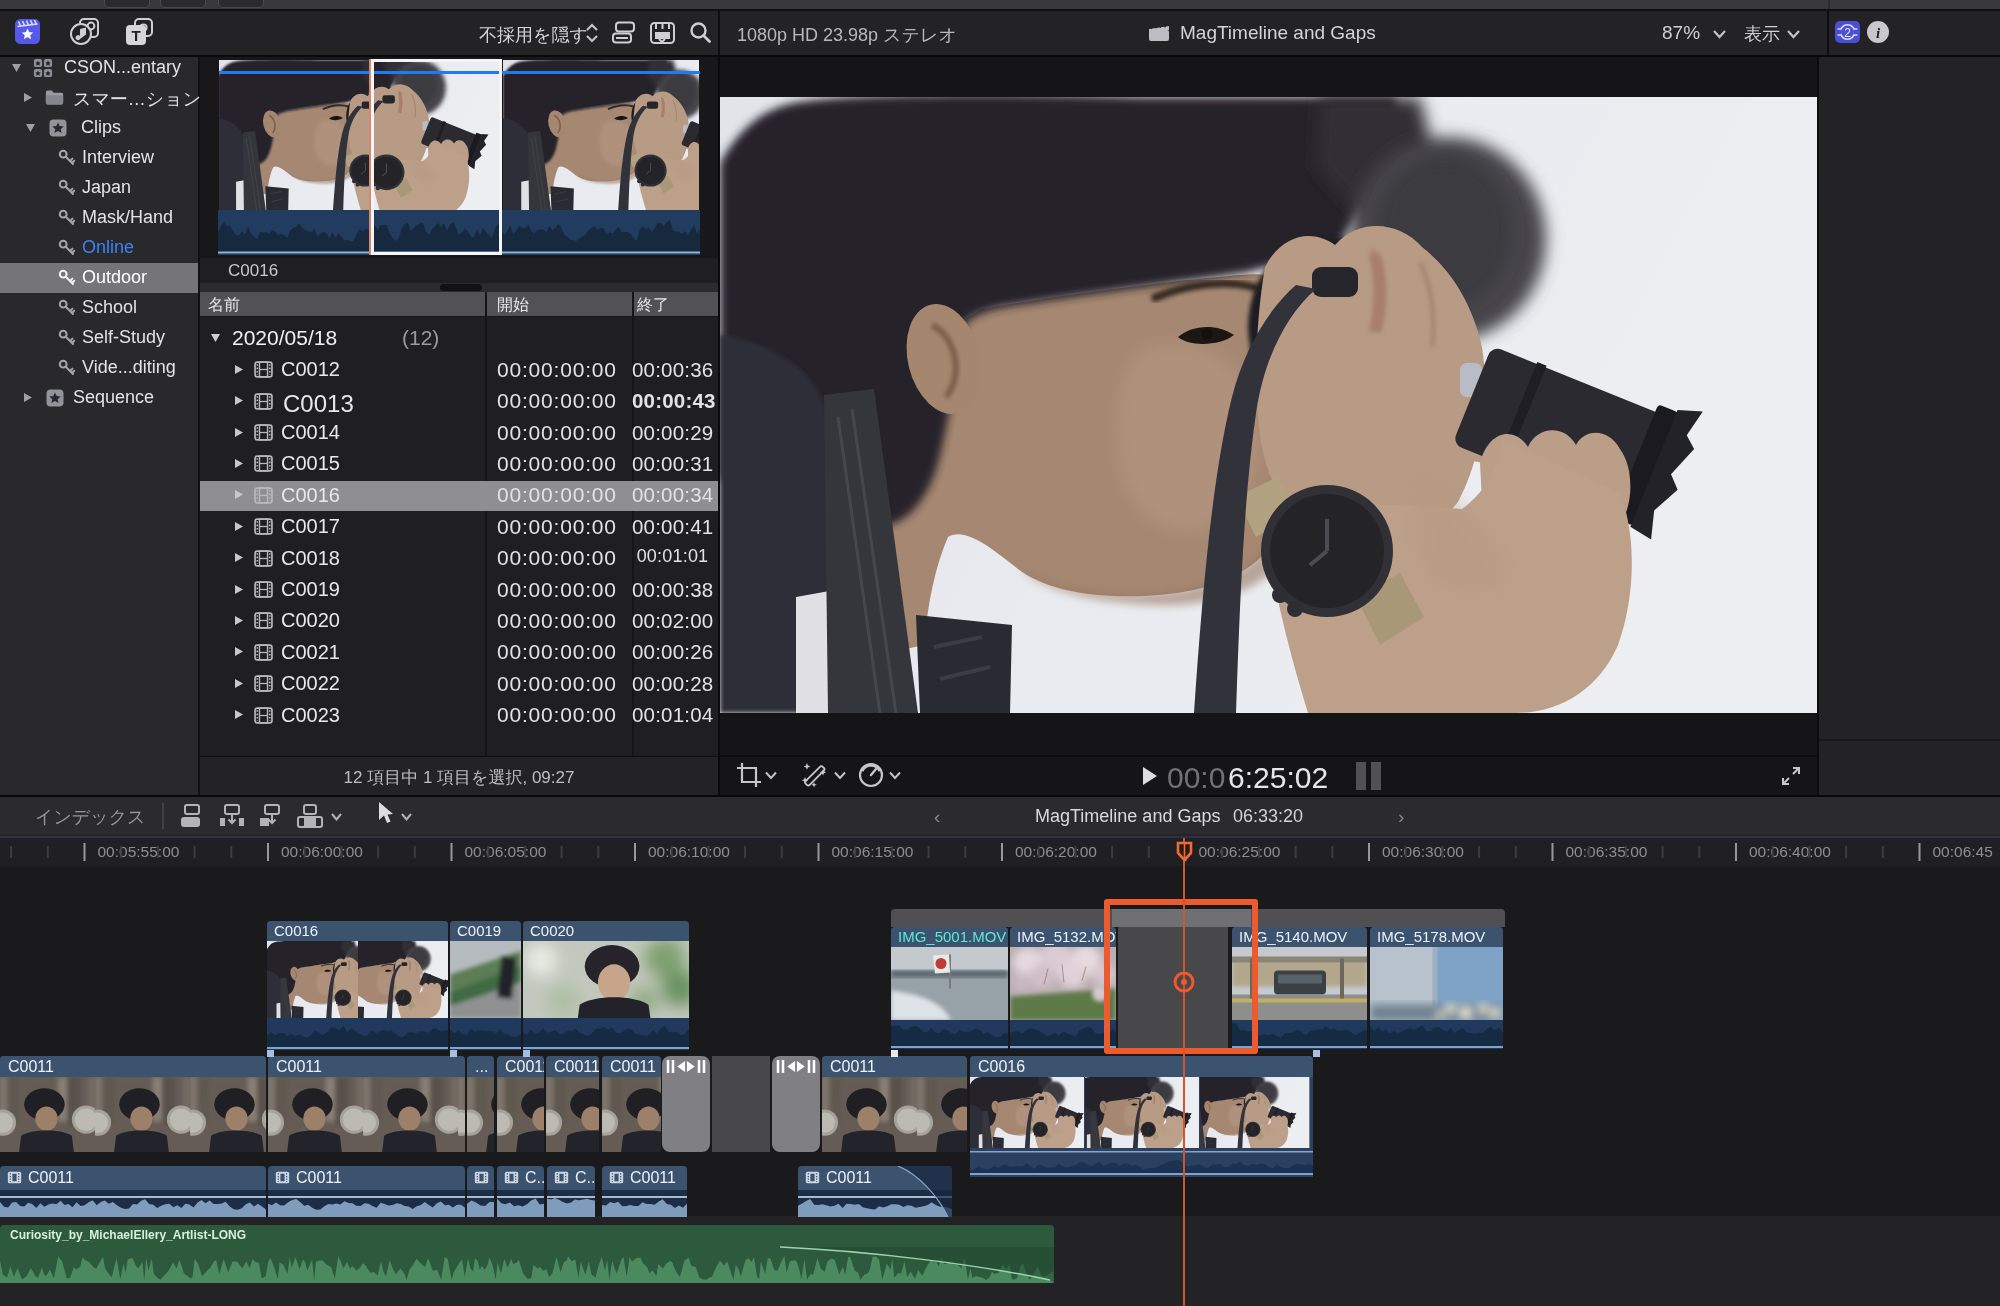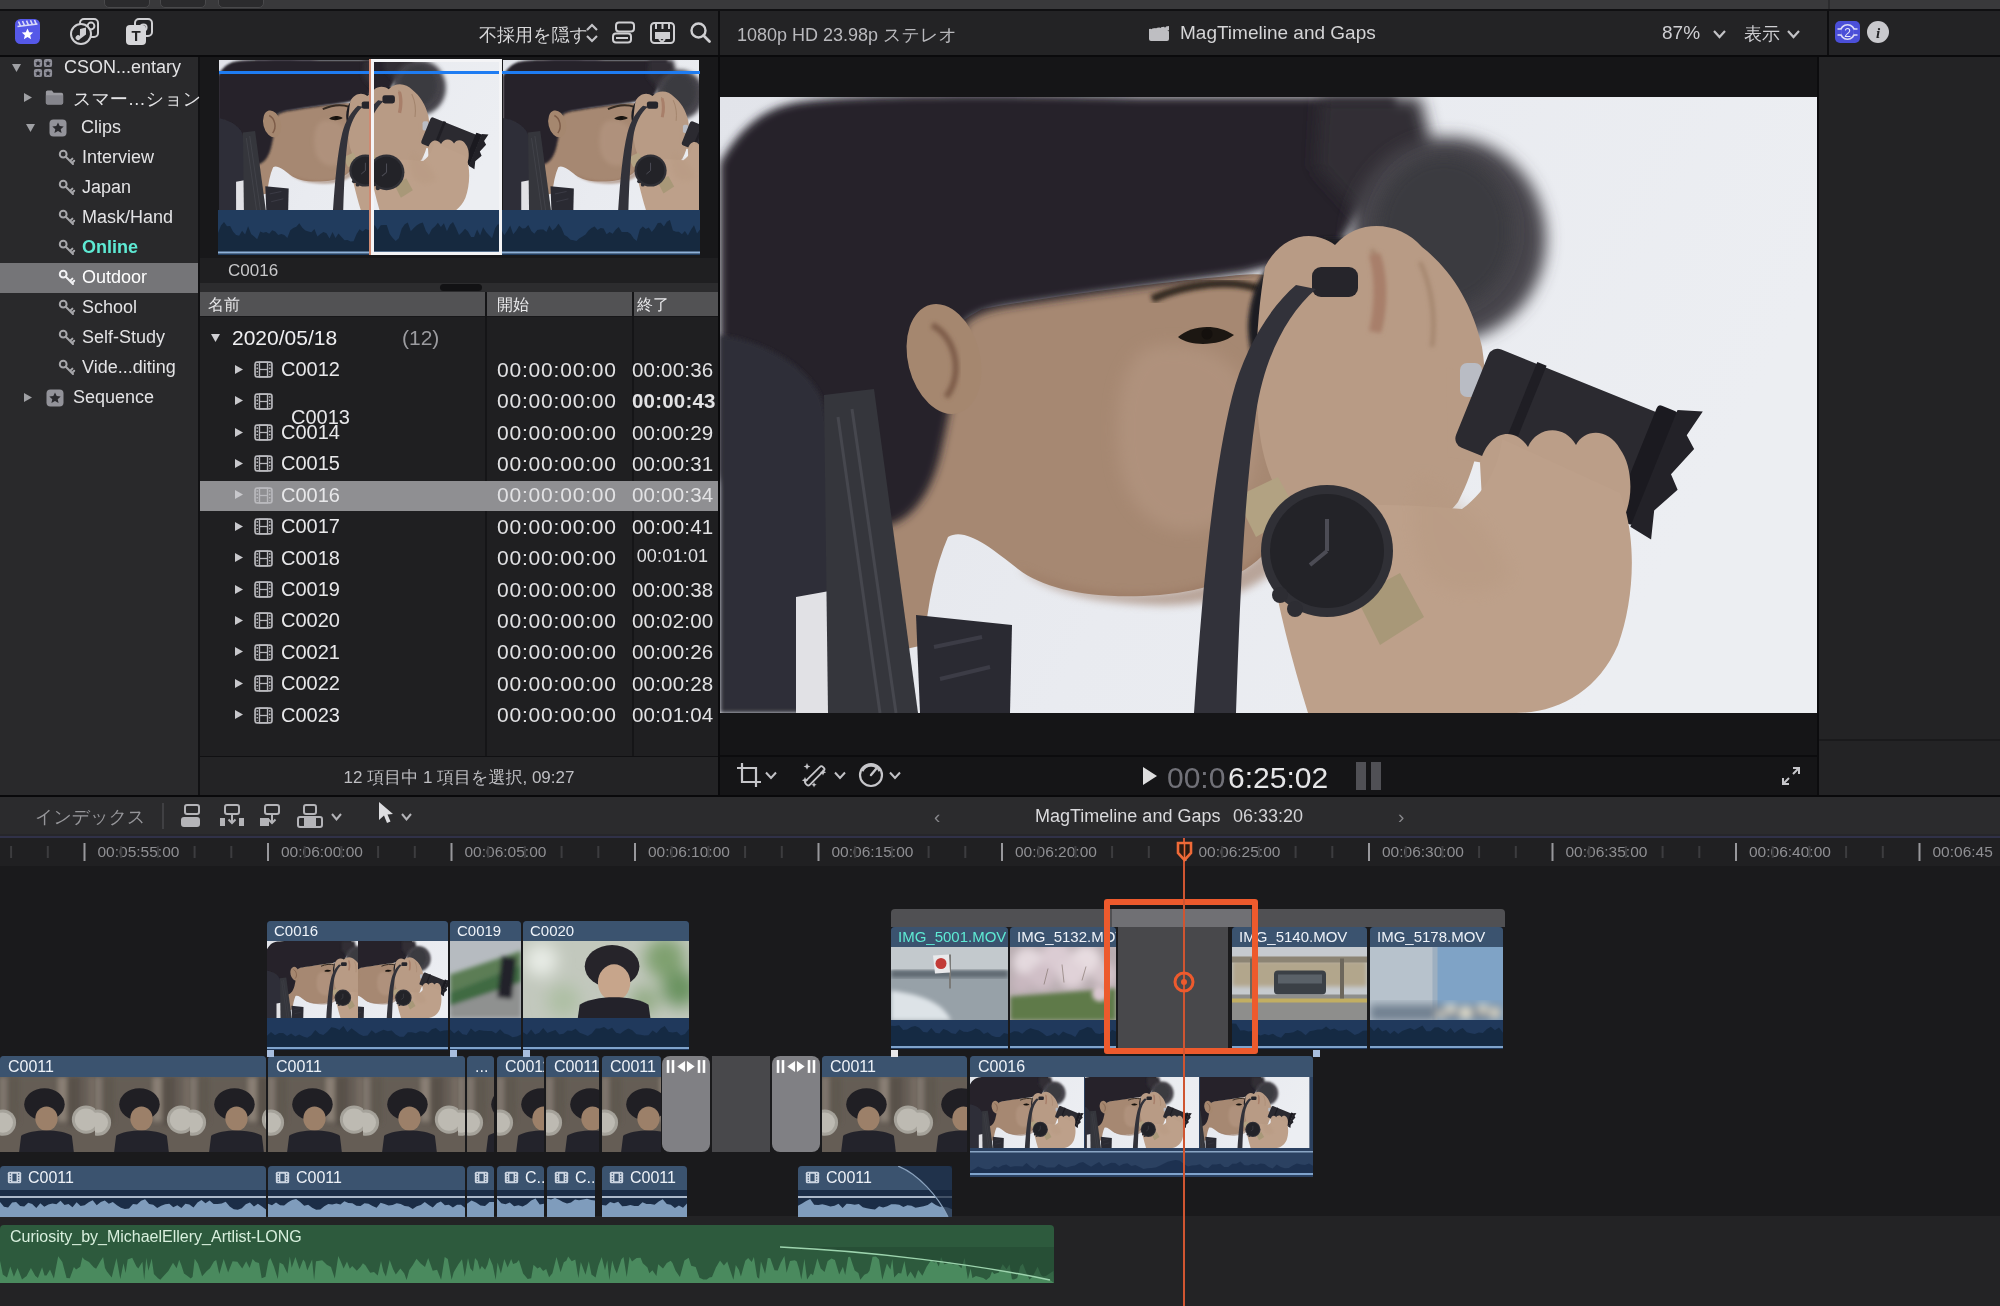--- a/index.html
+++ b/index.html
@@ -350,21 +350,21 @@
       <use href="#key"></use>
     </svg>
 <div class="abs txt" style="left:82px;top:177px;font-size:18px;color:#e3e3e5;font-weight:400;">Japan</div>
 <svg class="abs" style="left:57px;top:208px" width="20" height="20">
       <use href="#key"></use>
     </svg>
 <div class="abs txt" style="left:82px;top:207px;font-size:18px;color:#e3e3e5;font-weight:400;">Mask/Hand</div>
 <svg class="abs" style="left:57px;top:238px" width="20" height="20">
       <use href="#key"></use>
     </svg>
-<div class="abs txt" style="left:82px;top:237px;font-size:18px;color:#5eead4;font-weight:700;">Online</div>
+<div class="abs txt" style="left:82px;top:237px;font-size:18px;color:#3b82f6;font-weight:400;">Online</div>
 <div class="abs" style="left:0px;top:263px;width:198px;height:30px;background:#757578;"></div>
 <svg class="abs" style="left:57px;top:268px" width="20" height="20">
       <use href="#keyw"></use>
     </svg>
 <div class="abs txt" style="left:82px;top:267px;font-size:18px;color:#ffffff;font-weight:400;">Outdoor</div>
 <svg class="abs" style="left:57px;top:298px" width="20" height="20">
       <use href="#key"></use>
     </svg>
 <div class="abs txt" style="left:82px;top:297px;font-size:18px;color:#e3e3e5;font-weight:400;">School</div>
 <svg class="abs" style="left:57px;top:328px" width="20" height="20">
@@ -424,21 +424,21 @@
     </svg>
 <div class="abs txt" style="left:281px;top:358.2px;font-size:20px;color:#e8e8ea;font-weight:400;">C0012</div>
 <div class="abs txt" style="left:497px;top:357.7px;font-size:21px;color:#e2e2e4;font-weight:400;letter-spacing:0.8px;">00:00:00:00</div>
 <div class="abs txt" style="left:0px;top:357.7px;font-size:20.5px;color:#e2e2e4;font-weight:400;left:632px;width:81px;text-align:right;letter-spacing:0.2px;">00:00:36</div>
 <svg class="abs" style="left:233px;top:395.1px" width="11" height="11" viewBox="0 0 11 11">
       <polygon points="2,1 10,5.5 2,10" fill="#c8c8cc"></polygon>
     </svg>
 <svg class="abs" style="left:254px;top:392px" width="19" height="19">
       <use href="#film"></use>
     </svg>
-<div class="abs txt" style="left:291px;top:389.6px;font-size:20px;color:#e8e8ea;font-weight:400;margin-top:16px;">C0013</div>
+<div class="abs txt" style="left:283px;top:389.6px;font-size:24px;color:#e8e8ea;font-weight:400;">C0013</div>
 <div class="abs txt" style="left:497px;top:389.1px;font-size:21px;color:#e2e2e4;font-weight:400;letter-spacing:0.8px;">00:00:00:00</div>
 <div class="abs txt" style="left:0px;top:389.1px;font-size:20.5px;color:#e2e2e4;font-weight:700;left:632px;width:81px;text-align:right;letter-spacing:0.2px;">00:00:43</div>
 <svg class="abs" style="left:233px;top:426.5px" width="11" height="11" viewBox="0 0 11 11">
       <polygon points="2,1 10,5.5 2,10" fill="#c8c8cc"></polygon>
     </svg>
 <svg class="abs" style="left:254px;top:423px" width="19" height="19">
       <use href="#film"></use>
     </svg>
 <div class="abs txt" style="left:281px;top:421.0px;font-size:20px;color:#e8e8ea;font-weight:400;">C0014</div>
 <div class="abs txt" style="left:497px;top:420.5px;font-size:21px;color:#e2e2e4;font-weight:400;letter-spacing:0.8px;">00:00:00:00</div>
@@ -994,21 +994,21 @@
     </svg>
 <div class="abs" style="left:798px;top:1196px;width:154px;height:2px;background:#c5d2e2;opacity:0.85;"></div>
 <svg class="abs" style="left:898px;top:1166px" width="54" height="51" viewBox="0 0 54 51">
 <path d="M0,0 C20,8 40,30 50,51 L54,51 L54,0 Z" fill="#15253c" opacity="0.7"></path>
 <path d="M0,0 C20,8 40,30 50,51" stroke="#8aa2bd" stroke-width="1.2" fill="none"></path>
     </svg>
 <div class="abs" style="left:0px;top:1225px;width:1054px;height:58px;background:#2d5a3d;border-radius:4px;overflow:hidden;"></div>
 <svg class="abs" style="left:0px;top:1249px" width="1054" height="34" viewBox="0 0 1054 34" preserveAspectRatio="none">
 <polygon points="0,34 0.0,11.7 2.8,25.4 7.0,28.5 10.3,17.6 13.9,27.7 17.6,19.0 22.0,30.6 26.6,27.1 30.9,18.9 35.2,26.8 37.9,29.1 42.1,18.2 44.5,26.6 46.5,26.4 50.0,20.6 53.9,29.4 58.2,7.2 62.3,13.1 66.6,29.0 69.8,29.3 73.9,18.1 76.1,20.4 80.2,17.8 82.4,8.3 84.3,10.6 89.0,12.9 93.7,18.3 96.1,19.7 100.2,12.5 103.1,8.1 105.0,19.1 106.9,22.5 111.7,28.4 116.5,9.1 120.3,29.9 123.5,14.3 125.6,24.0 127.7,10.6 132.2,8.7 136.3,17.2 138.3,19.5 142.4,12.8 144.2,31.1 146.3,8.7 148.4,21.7 151.7,9.6 153.9,24.9 158.0,29.2 160.3,30.7 165.0,25.6 168.3,22.0 173.0,13.8 176.6,19.3 179.2,10.7 181.3,16.1 184.0,24.5 187.2,26.7 190.8,29.5 192.6,27.8 194.7,9.8 198.0,14.7 202.1,27.2 206.8,21.9 210.0,19.3 213.9,12.5 216.2,11.0 219.3,25.1 223.7,9.9 228.1,23.4 232.6,12.3 237.4,12.8 242.2,19.6 246.2,12.2 249.6,18.9 252.6,10.0 255.5,13.0 259.0,14.0 261.7,29.3 265.5,27.7 268.4,12.1 270.4,9.0 273.9,17.5 277.8,29.9 279.6,13.6 283.2,15.6 287.5,24.6 289.8,7.6 291.7,18.7 295.4,7.9 297.5,14.1 299.5,20.2 303.2,10.5 305.1,13.0 307.3,21.4 312.1,10.5 314.1,31.2 316.0,12.2 317.9,12.1 322.2,11.3 326.8,15.8 331.0,18.0 334.8,29.6 338.3,7.0 341.3,13.8 343.6,19.5 347.0,12.4 349.8,19.8 352.2,17.1 356.8,21.8 360.6,17.7 362.9,14.2 365.4,16.3 370.2,23.8 374.0,23.0 377.7,26.6 381.0,12.1 383.4,22.6 385.9,27.4 389.7,10.9 393.1,20.3 395.8,25.4 400.4,19.5 404.3,24.4 406.6,31.1 409.3,21.0 412.7,16.2 416.5,9.8 420.7,14.5 425.0,18.0 428.2,8.9 432.7,21.8 437.1,20.8 441.1,30.7 444.7,8.1 447.8,10.0 451.6,30.8 453.7,23.2 458.4,15.2 462.0,10.2 464.8,27.7 468.0,9.1 470.3,19.2 473.0,22.5 475.0,9.1 477.6,12.0 479.9,20.8 481.8,16.9 485.1,20.7 487.5,15.7 489.4,8.4 492.7,16.3 495.7,30.7 497.6,13.5 500.9,24.5 504.3,10.0 507.6,18.6 511.2,9.9 513.1,15.0 516.6,13.7 518.9,11.0 523.1,24.5 527.7,30.0 531.2,29.2 533.5,15.7 537.5,19.5 540.0,17.9 543.1,21.9 546.2,20.0 549.1,28.3 552.4,24.3 556.5,7.9 560.6,23.2 563.8,13.2 566.3,11.7 568.2,7.6 571.7,12.3 575.3,10.5 578.4,29.1 580.8,13.0 585.5,25.7 588.8,12.2 591.5,25.5 595.6,28.4 598.4,16.7 601.7,8.1 605.0,21.3 607.3,11.3 609.3,30.9 612.2,11.6 614.7,19.8 616.8,24.4 621.4,10.2 623.5,7.9 626.7,28.0 629.6,7.7 632.0,12.6 636.6,8.9 640.6,8.7 642.8,14.3 647.5,18.5 649.3,24.2 652.4,21.2 656.4,27.0 658.2,15.2 663.0,19.4 666.8,13.9 670.7,11.8 672.5,14.1 675.6,21.8 679.9,28.1 684.4,11.4 688.7,8.8 691.2,16.7 695.7,18.0 699.5,28.7 703.3,30.6 706.7,30.6 709.4,28.6 712.0,28.1 715.9,18.4 720.0,11.4 723.9,16.5 727.3,12.4 730.4,22.0 733.4,30.7 735.8,16.1 738.8,20.8 740.9,27.5 745.3,11.7 748.2,8.9 751.7,13.0 753.9,7.9 757.1,27.9 759.1,29.7 760.9,12.3 765.1,24.7 767.8,8.9 770.3,9.2 774.5,21.3 777.7,21.4 780.6,14.1 784.4,7.0 786.6,23.7 790.0,11.9 794.8,11.2 796.8,12.6 799.3,20.7 801.3,30.6 804.4,9.8 807.1,30.6 810.9,24.4 813.0,26.3 817.4,9.2 820.7,19.6 824.6,22.9 827.6,12.2 831.4,9.5 834.9,11.1 839.2,25.5 842.9,17.7 845.2,25.9 848.2,8.1 850.1,7.7 854.7,21.4 858.4,23.9 860.3,30.8 864.3,25.7 867.6,24.3 869.5,21.7 872.6,7.7 876.0,7.5 879.0,10.6 882.3,30.7 886.9,14.5 890.4,20.6 892.3,9.9 894.2,28.6 898.3,24.1 901.2,24.6 904.4,12.0 907.2,28.1 910.6,22.6 915.1,29.8 918.2,20.9 922.4,26.7 926.6,17.8 930.8,11.5 934.1,13.6 936.4,12.8 938.8,17.6 941.1,8.1 944.1,15.2 947.4,14.4 949.8,12.4 952.8,15.6 957.4,15.2 961.4,19.3 964.6,8.9 967.9,30.3 970.6,19.6 972.4,28.9 976.0,27.0 980.6,28.3 983.3,29.0 986.2,31.0 989.9,27.9 992.0,22.6 994.2,25.1 998.8,23.5 1002.7,15.2 1006.5,20.2 1009.6,15.4 1011.9,30.2 1014.0,30.6 1017.2,29.0 1020.3,17.3 1022.8,14.8 1026.2,23.5 1029.5,30.5 1033.0,27.1 1037.6,17.7 1041.0,26.0 1043.1,27.4 1045.9,27.0 1050.4,24.0 1053.4,21.9 1054,34" fill="#4a8a5e"></polygon>
     </svg>
-<div class="abs txt" style="left:10px;top:1228px;font-size:16px;color:#d8efdd;font-weight:400;">Curiosity_by_MichaelEllery_Artlist-LONG</div>
+<div class="abs txt" style="left:10px;top:1228px;font-size:12px;color:#d8efdd;font-weight:700;">Curiosity_by_MichaelEllery_Artlist-LONG</div>
 <svg class="abs" style="left:780px;top:1225px" width="274" height="58" viewBox="0 0 274 58">
 <path d="M0,22 C90,26 200,40 270,55 L274,58 L274,22 Z" fill="#234731" opacity="0.55"></path>
 <path d="M0,22 C90,26 200,40 270,55" stroke="#9dd4ae" stroke-width="1.5" fill="none"></path>
     </svg>
 <div class="abs" style="left:1104px;top:899px;width:154px;height:155px;border:6px solid #ed5a2d;border-radius:3px;"></div>
 <div class="abs" style="left:1183px;top:838px;width:2px;height:468px;background:#cf5531;"></div>
 <svg class="abs" style="left:1176px;top:841px" width="17" height="21" viewBox="0 0 17 21">
 <path d="M2,2 L15,2 L15,12 L8.5,19 L2,12 Z" fill="#2a1a12" stroke="#ef6a38" stroke-width="2.6"></path>
 <path d="M8.5,3 L8.5,18" stroke="#ef6a38" stroke-width="1.6"></path>
     </svg>

